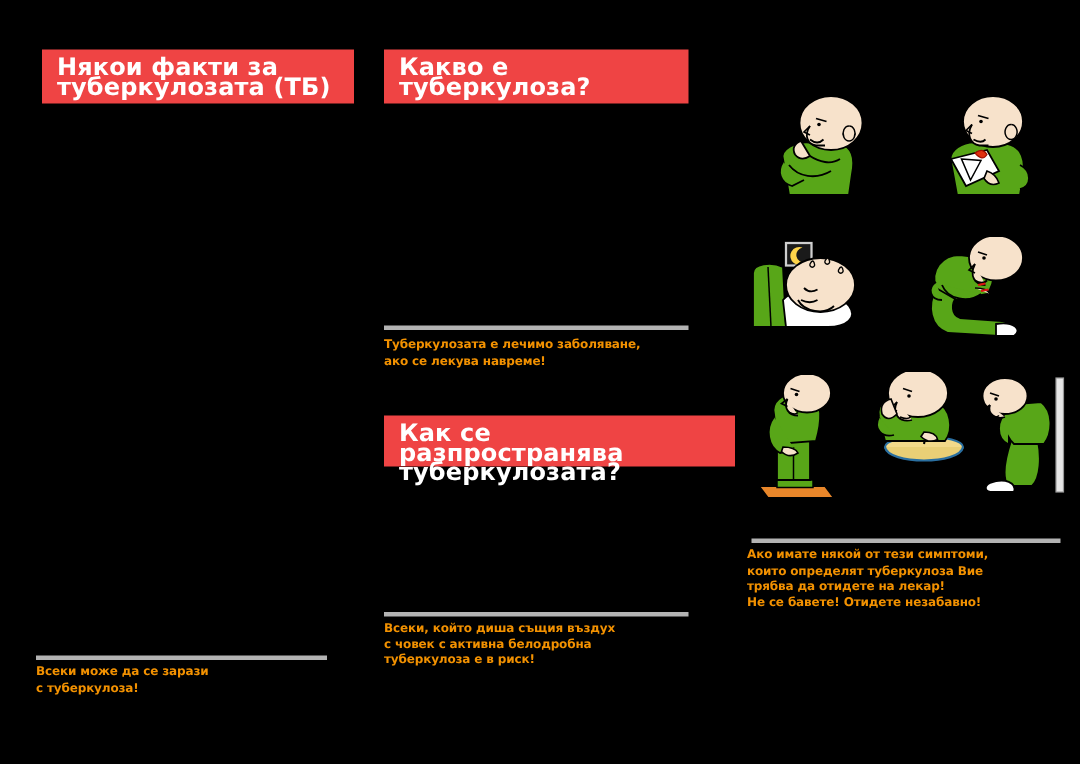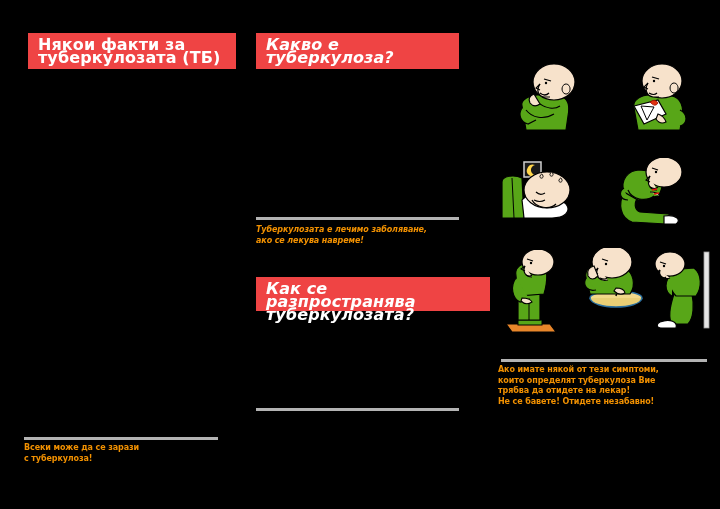--- a/index.html
+++ b/index.html
@@ -3,21 +3,21 @@
 <meta charset="utf-8">
 <style>
   html,body{margin:0;padding:0;background:#000;}
   body{
     width:720px;height:509px;position:relative;overflow:hidden;
     background:#000;
     font-family:"DejaVu Sans","Liberation Sans",sans-serif;
   }
   .col{position:absolute;top:0;height:509px;}
   #col-left{left:0;width:250px;}
-  #col-mid{left:252px;width:238px;font-style:italic;}
+  #col-mid{left:252px;width:238px;}
   #col-right{left:492px;width:228px;}
 
   
   .hdr{
     position:absolute;
     background:#ef4444;
     color:#ffffff;
     font-size:16px;
     font-weight:bold;
     line-height:13px;
@@ -67,20 +67,23 @@
   <div class="rule" style="left:4px;top:217px;width:203px;"></div>
 
   <div class="cap" style="left:4px;top:225px;width:203px;">Туберкулозата е лечимо заболяване,
 ако се лекува навреме!</div>
 
   <div class="hdr" style="left:4px;top:277px;width:234px;height:34px;">Как се разпространява
 туберкулозата?</div>
 
   <div class="rule" style="left:4px;top:408px;width:203px;"></div>
 
+  <div class="cap" style="left:4px;top:414px;width:203px;">Всеки, който диша същия въздух
+с човек с активна белодробна
+туберкулоза е в риск!</div>
 </div>
 
 <div class="col" id="col-right">
 
 
   <div class="fig" style="left:12px;top:62px;">
     <svg width="92" height="75" viewBox="0 0 92 75">
 
       <path d="M18 44 C16 38 26 32 36 33 L56 34 C64 36 66 44 64 54 L62 68 L22 68 Z" fill="#58a618" stroke="#000" stroke-width="1.2"></path>
 

